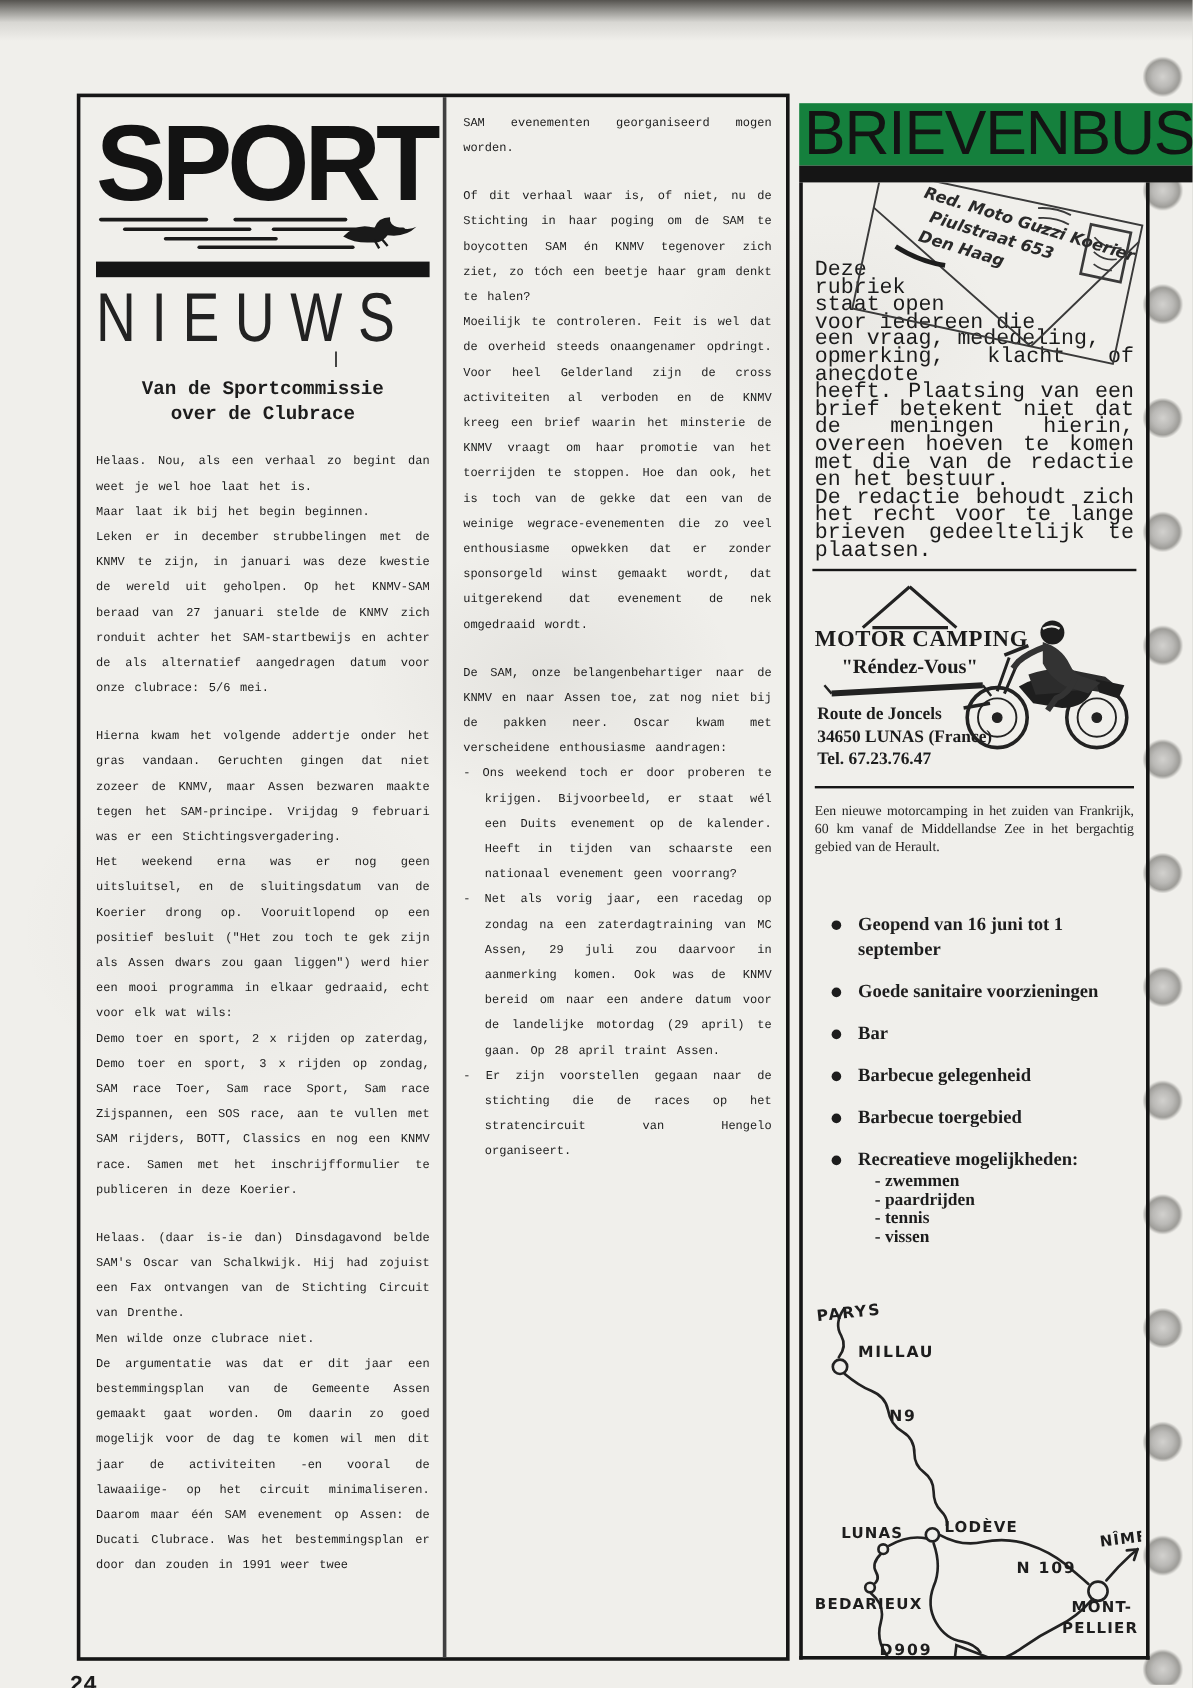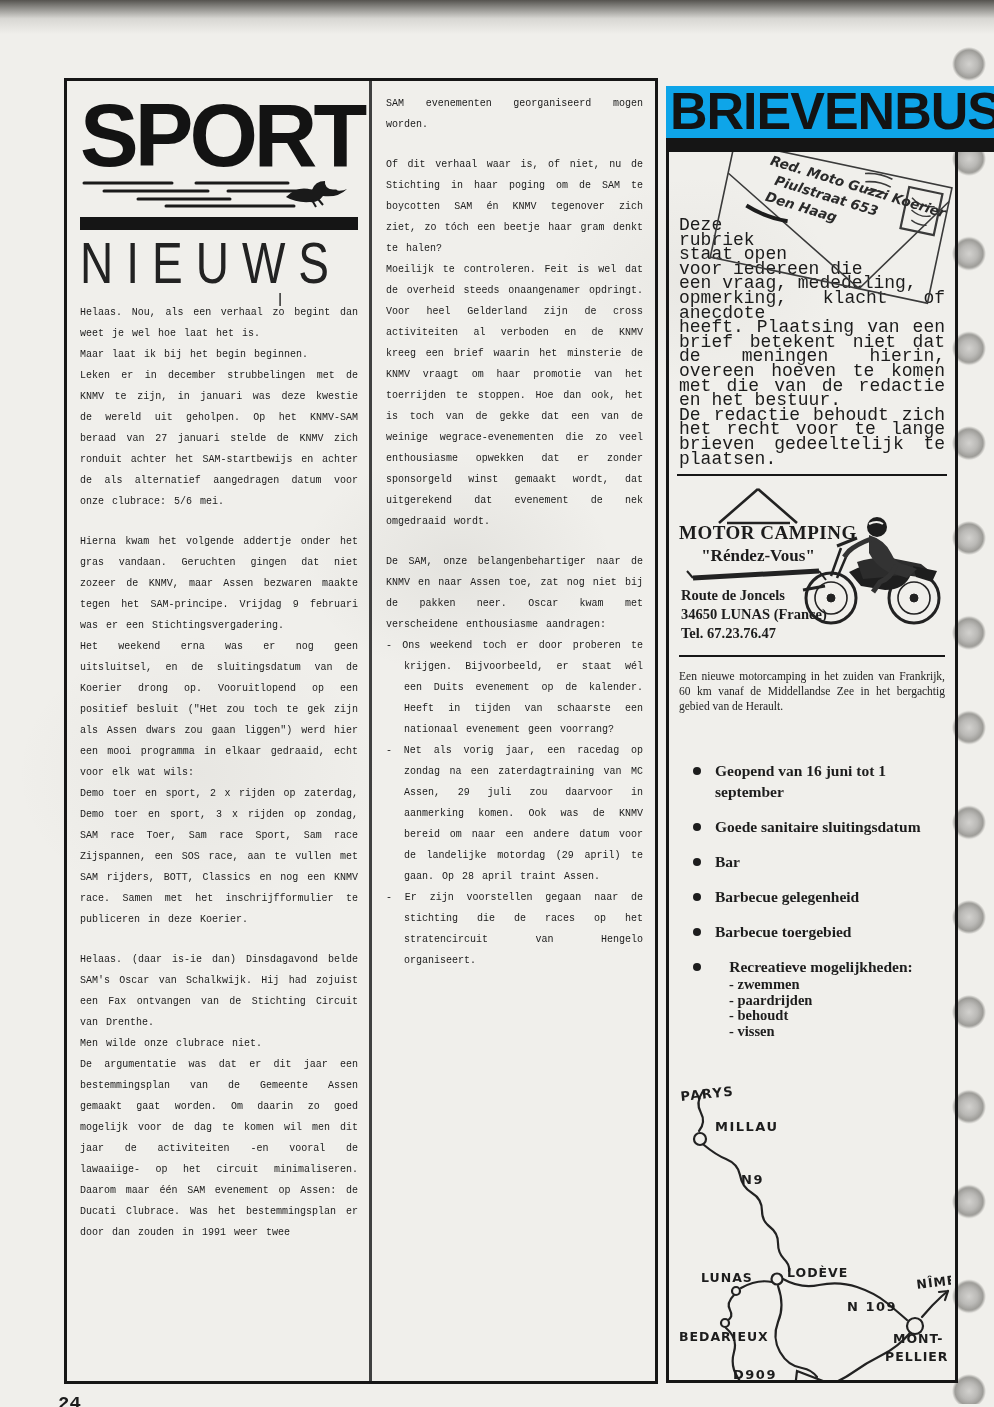--- a/index.html
+++ b/index.html
@@ -33,22 +33,22 @@
   .tw{font-family:"Liberation Mono","DejaVu Sans Mono",monospace;font-size:10px;
     line-height:21px;letter-spacing:0;word-spacing:2px;text-align:justify;
     white-space:pre-line;color:#1b1b1b;}
   .article-title{font-family:"Liberation Mono","DejaVu Sans Mono",monospace;font-weight:bold;
     font-size:16px;line-height:21px;text-align:center;white-space:pre-line;margin-top:30px;}
   .para{margin-top:19px;}
   .para-first{margin-top:0;}
   .alt-item{padding-left:18px;text-indent:-18px;margin-top:0;}
 
   
-  .bb-title{position:absolute;left:666px;top:86px;width:328px;height:52px;background:#0ea5e9;
-    font-weight:bold;font-size:52px;letter-spacing:-1px;line-height:50px;color:#131313;
+  .bb-title{position:absolute;left:666px;top:86px;width:328px;height:52px;background:#15803d;
+    font-weight:normal;font-size:52px;letter-spacing:-1px;line-height:50px;color:#131313;
     overflow:hidden;white-space:nowrap;transform-origin:left;padding-left:4px;box-sizing:border-box;}
   .bb-bar{position:absolute;left:666px;top:138px;width:328px;height:14px;background:#151515;}
   .bb-box{position:absolute;left:666px;top:152px;width:292px;height:1231px;box-sizing:border-box;
     border-left:3px solid #161616;border-right:3px solid #161616;border-bottom:3px solid #161616;
     padding:0 10px;overflow:hidden;}
   .envelope{position:absolute;top:-14px;left:34px;width:262px;height:178px;}
   .bb-intro{margin-top:66px;font-family:"Liberation Mono","DejaVu Sans Mono",monospace;
     font-size:18px;line-height:14.6px;white-space:pre-line;text-align:justify;color:#1b1b1b;}
   .bb-rule{border:none;border-top:2.5px solid #161616;margin:8px -2px 0 -2px;}
 
@@ -102,20 +102,22 @@
           <line x1="86" y1="30" x2="214" y2="30"></line>
         </g>
         <path d="M206,21 q12,-12 26,-7 q3,-9 13,-9 q-1,7 8,9 q9,2 14,-1 q-9,9 -24,7 q-5,7 -13,6 q-14,1 -24,-5 z" fill="#1a1a1a"></path>
         <path d="M232,24 l4,7 M238,23 l5,6" stroke="#1a1a1a" stroke-width="2" fill="none"></path>
       </svg>
       <div class="logo-bar"></div>
       <div class="nieuws-word">
         <span>NIEUWS</span>
         <span class="nieuws-tick">I</span>
       </div>
+      <div class="article-title">Van de Sportcommissie
+over de Clubrace</div>
       <div class="tw para">Helaas. Nou, als een verhaal zo begint dan weet je wel hoe laat het is.
 Maar laat ik bij het begin beginnen.
 Leken er in december strubbelingen met de KNMV te zijn, in januari was deze kwestie de wereld uit geholpen. Op het KNMV-SAM beraad van 27 januari stelde de KNMV zich ronduit achter het SAM-startbewijs en achter de als alternatief aangedragen datum voor onze clubrace: 5/6 mei.</div>
       <div class="tw para">Hierna kwam het volgende addertje onder het gras vandaan. Geruchten gingen dat niet zozeer de KNMV, maar Assen bezwaren maakte tegen het SAM-principe. Vrijdag 9 februari was er een Stichtingsvergadering.
 Het weekend erna was er nog geen uitsluitsel, en de sluitingsdatum van de Koerier drong op. Vooruitlopend op een positief besluit ("Het zou toch te gek zijn als Assen dwars zou gaan liggen") werd hier een mooi programma in elkaar gedraaid, echt voor elk wat wils:
 Demo toer en sport, 2 x rijden op zaterdag, Demo toer en sport, 3 x rijden op zondag, SAM race Toer, Sam race Sport, Sam race Zijspannen, een SOS race, aan te vullen met SAM rijders, BOTT, Classics en nog een KNMV race. Samen met het inschrijfformulier te publiceren in deze Koerier.</div>
       <div class="tw para">Helaas. (daar is-ie dan) Dinsdagavond belde SAM's Oscar van Schalkwijk. Hij had zojuist een Fax ontvangen van de Stichting Circuit van Drenthe.
 Men wilde onze clubrace niet.
 De argumentatie was dat er dit jaar een bestemmingsplan van de Gemeente Assen gemaakt gaat worden. Om daarin zo goed mogelijk voor de dag te komen wil men dit jaar de activiteiten -en vooral de lawaaiige- op het circuit minimaliseren. Daarom maar één SAM evenement op Assen: de Ducati Clubrace. Was het bestemmingsplan er door dan zouden in 1991 weer twee</div>
     </div>
@@ -197,29 +199,29 @@
         <path d="M72,14 q8,-4 14,0" stroke="#f0efeb" stroke-width="2" fill="none"></path>
         <path d="M72,25 q16,5 22,18 q4,10 15,12 l11,4 l-10,9 l-19,-6 q-13,-7 -19,-19 z" fill="#333"></path>
         <path d="M74,29 q-14,5 -22,12 l-5,6" stroke="#333" stroke-width="5" fill="none"></path>
         <path d="M99,55 q-5,13 -16,17 l-7,10" stroke="#333" stroke-width="5" fill="none"></path>
       </svg>
     </div>
     <div class="ad-caption">Een nieuwe motorcamping in het zuiden van Frankrijk, 60 km vanaf de Middellandse Zee in het bergachtig gebied van de Herault.</div>
 
     <div class="bb-bullets">
       <div class="bullet"><span class="dot"></span><span>Geopend van 16 juni tot 1 september</span></div>
-      <div class="bullet"><span class="dot"></span><span>Goede sanitaire sluitingsdatum</span></div>
+      <div class="bullet"><span class="dot"></span><span>Goede sanitaire voorzieningen</span></div>
       <div class="bullet"><span class="dot"></span><span>Bar</span></div>
       <div class="bullet"><span class="dot"></span><span>Barbecue gelegenheid</span></div>
       <div class="bullet"><span class="dot"></span><span>Barbecue toergebied</span></div>
-      <div class="bullet" style="margin-bottom:6px;text-align:center;"><span class="dot"></span><span>Recreatieve mogelijkheden:</span></div>
+      <div class="bullet" style="margin-bottom:6px;"><span class="dot"></span><span>Recreatieve mogelijkheden:</span></div>
       <div class="sub-bullets">
         <div class="sub-bullet">- zwemmen</div>
         <div class="sub-bullet">- paardrijden</div>
-        <div class="sub-bullet">- behoudt</div>
+        <div class="sub-bullet">- tennis</div>
         <div class="sub-bullet">- vissen</div>
       </div>
     </div>
 
     <svg class="bb-map" width="272" height="424" viewBox="0 0 272 424">
       <g stroke="#222" stroke-width="2.2" fill="none" stroke-linecap="round">
         <path d="M24,42 q-8,12 -2,22 q5,9 -2,18"></path>
         <circle cx="21" cy="90" r="6" fill="#f0efeb"></circle>
         <path d="M25,96 q12,10 22,14 q12,5 14,16 q2,12 12,18 q10,6 10,18 q0,10 8,16 q8,6 8,16 q0,10 6,16 q6,6 5,12"></path>
         <circle cx="98" cy="230" r="5.5" fill="#f0efeb"></circle>

